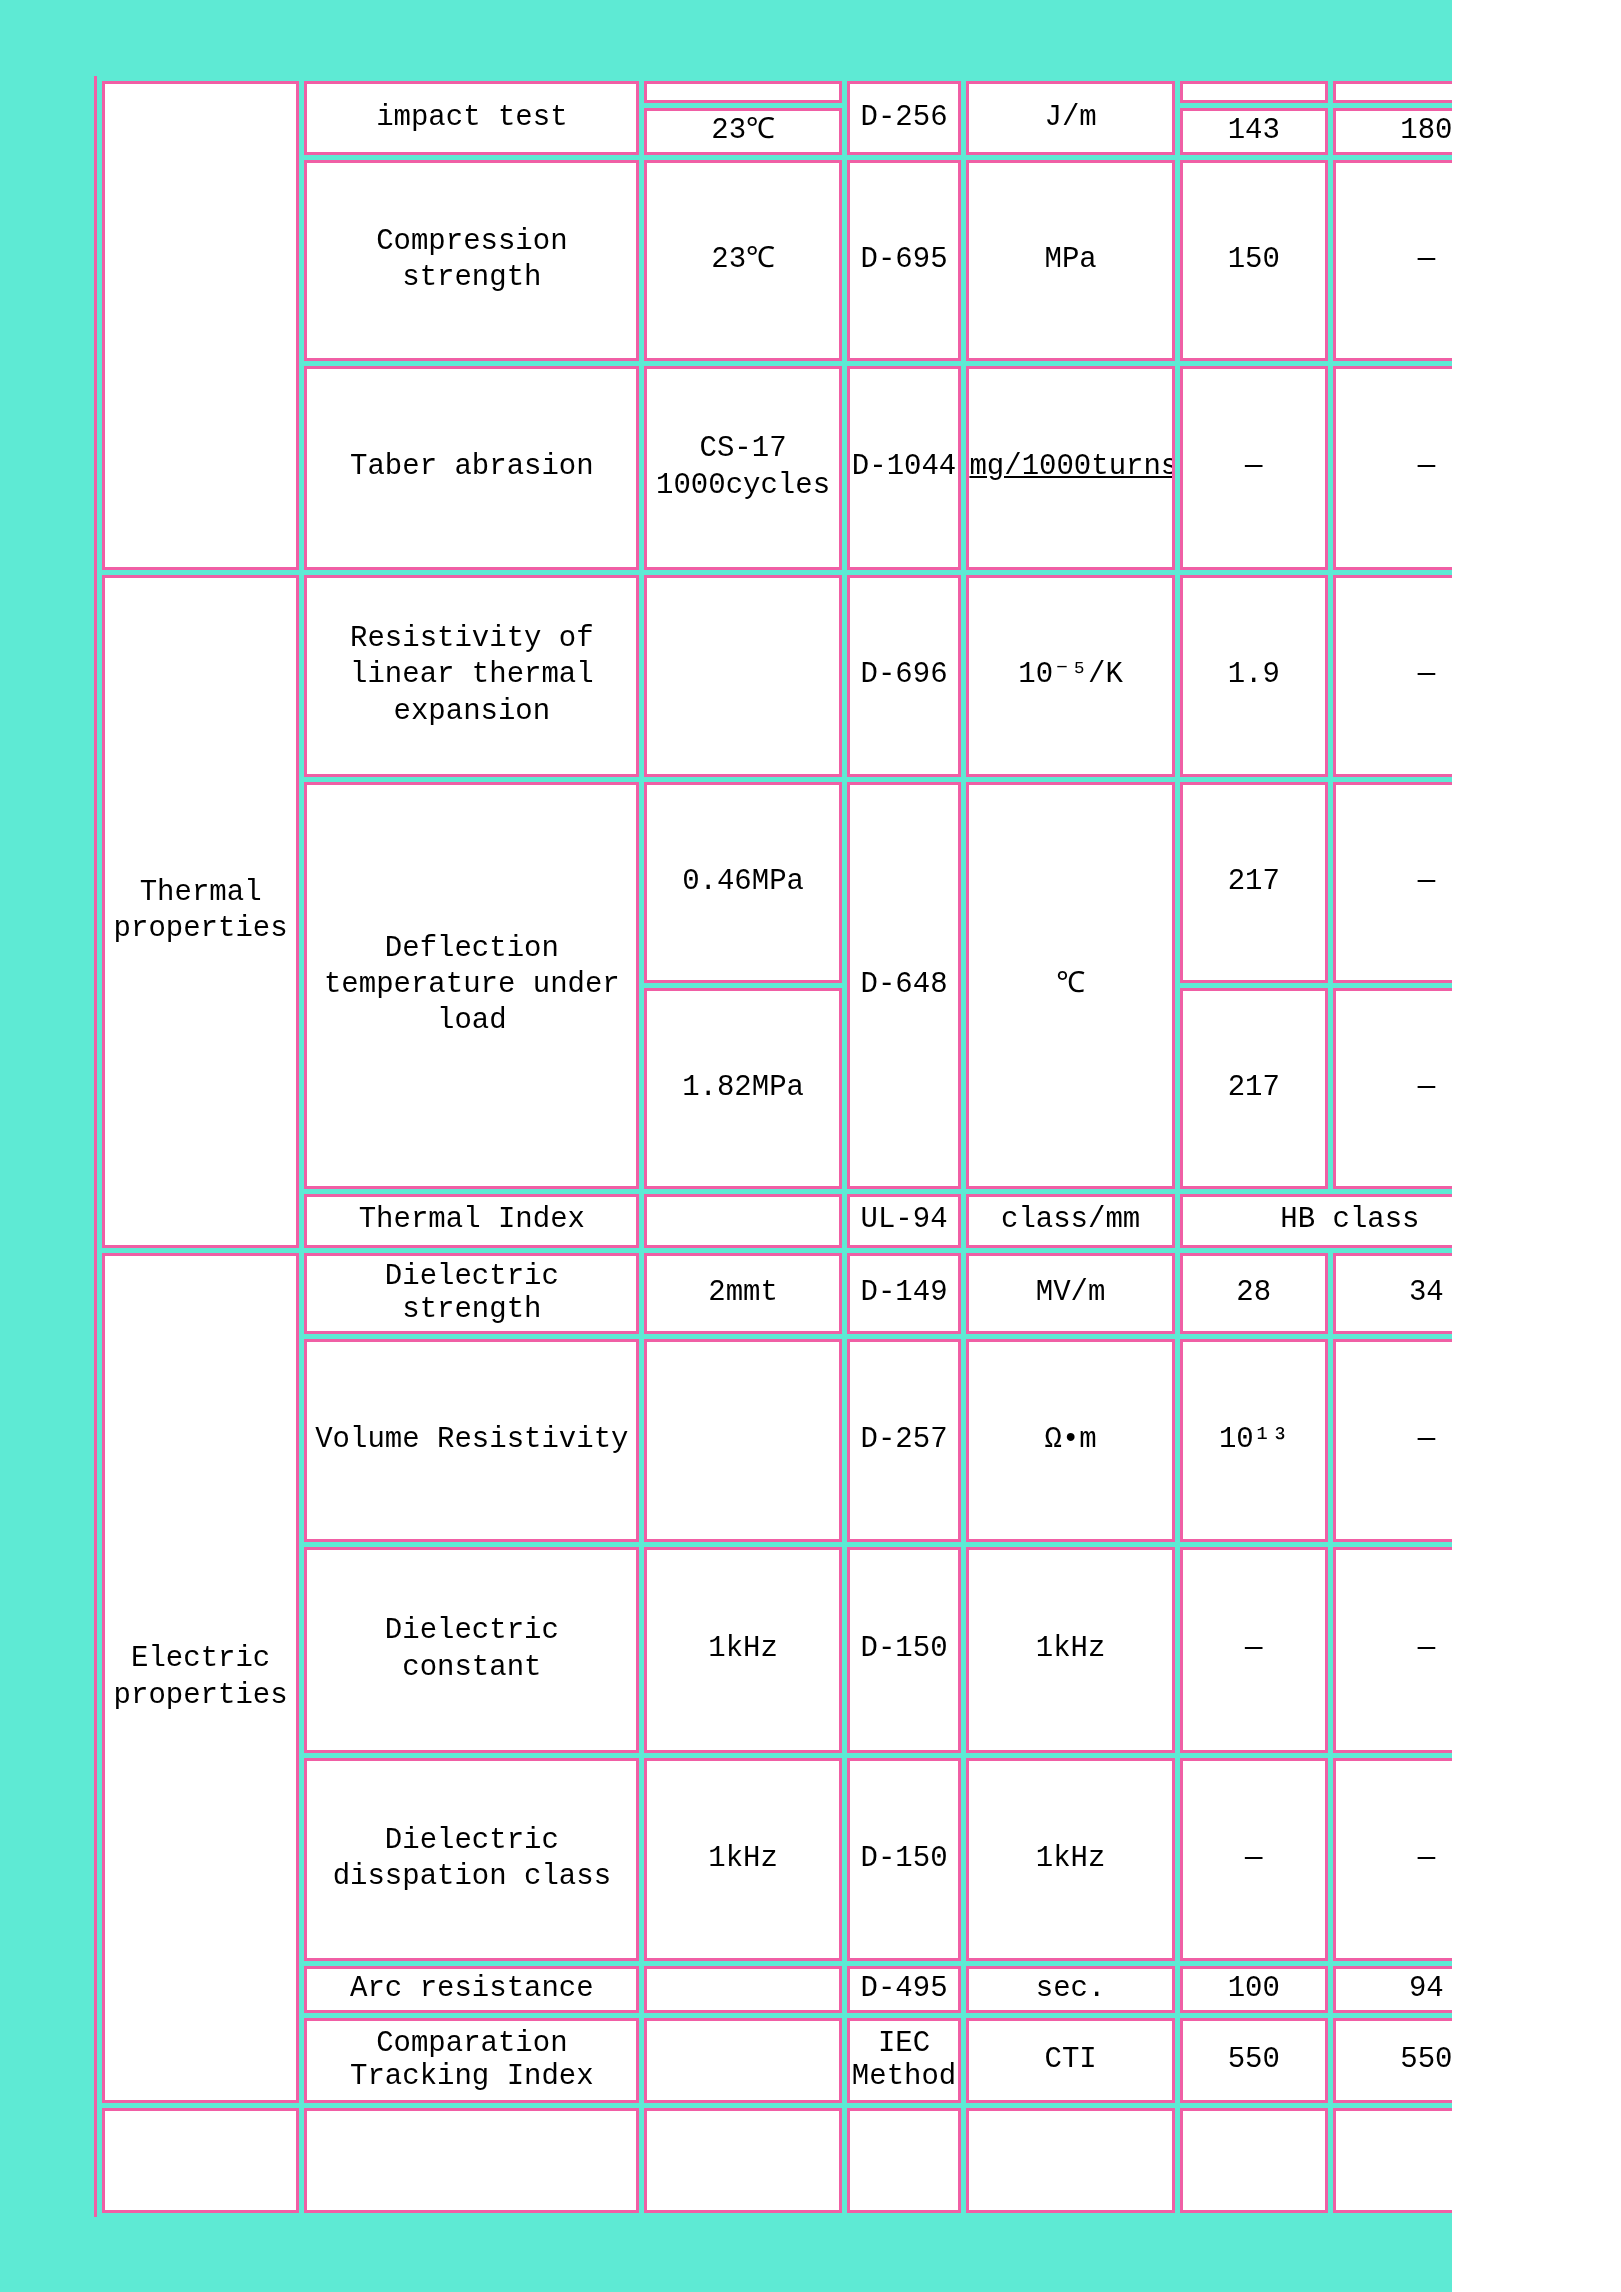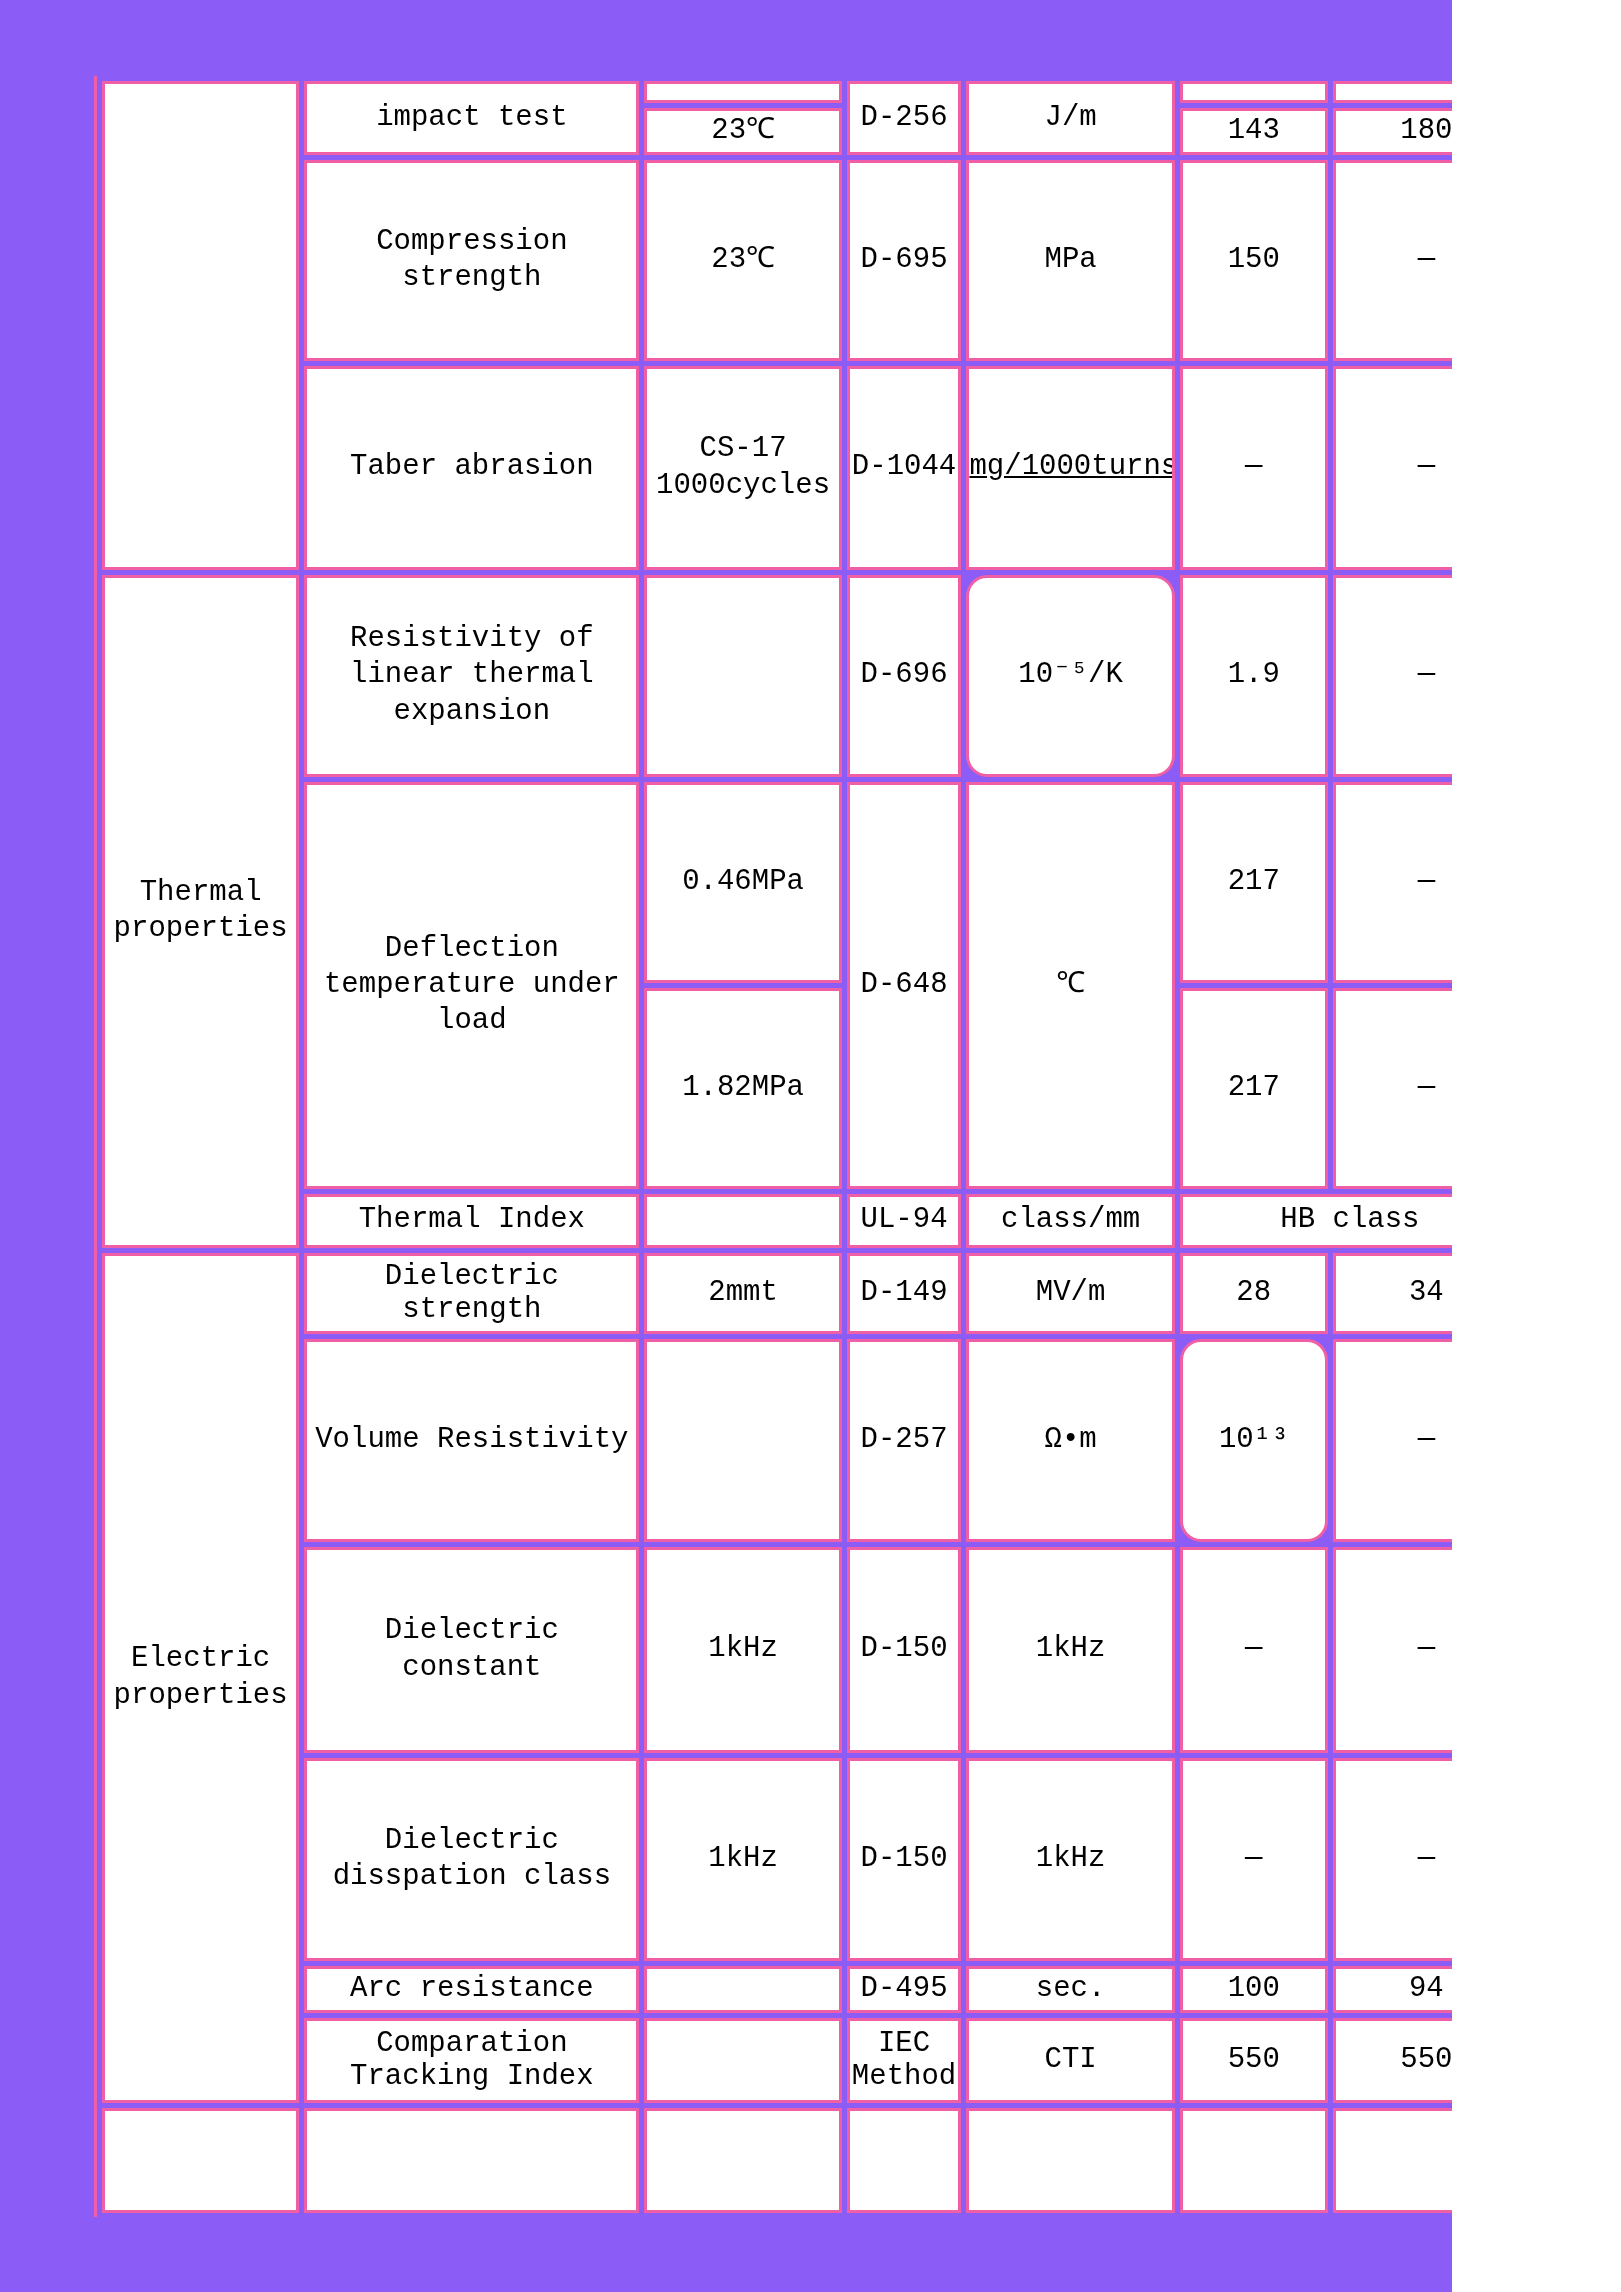--- a/index.html
+++ b/index.html
@@ -1,18 +1,18 @@
 <!DOCTYPE html>
 <html style="--pink: #f05fa5;"><head>
 <meta charset="utf-8">
 <style>
   :root { --pink:#f05fa5; }
   html,body { margin:0; padding:0; background:#ffffff; }
   .sheet {
-    position:relative; width:1452px; height:2293px; background:#8b5cf6;
+    position:relative; width:1452px; height:2293px; background:#5eead4;
     font-family:"Liberation Mono","DejaVu Sans Mono",monospace; color:#000;
     overflow:hidden;
   }
   .table-wrap {
     position:absolute; left:94px; top:76px; width:1434px; height:2141px;
     border-left:3.9px solid var(--pink); border-right:3.9px solid var(--pink);
     box-sizing:border-box;
   }
   table.props {
     border-collapse:separate; border-spacing:5.9px; table-layout:fixed;
@@ -23,21 +23,21 @@
     box-sizing:border-box;
     padding:0;
     text-align:center; vertical-align:middle;
     font-size:29px; line-height:1.25;
     overflow:hidden;
     background:#fff;
   }
   td.cut-top    { border-top:none; }
   td.cut-bottom { border-bottom:none; }
   td.tight { font-size:27.4px;text-decoration:underline; }
-  .sup { font-size:29px;border-radius:21px; }
+  .sup { font-size:29px; }
   .page-num {
     position:absolute; left:1517px; top:2225px;
     font-size:25.5px; font-weight:bold; letter-spacing:0;
     font-family:"Liberation Mono","DejaVu Sans Mono",monospace;
     margin-left:13px;
   }
 </style>
 </head>
 <body>
 

